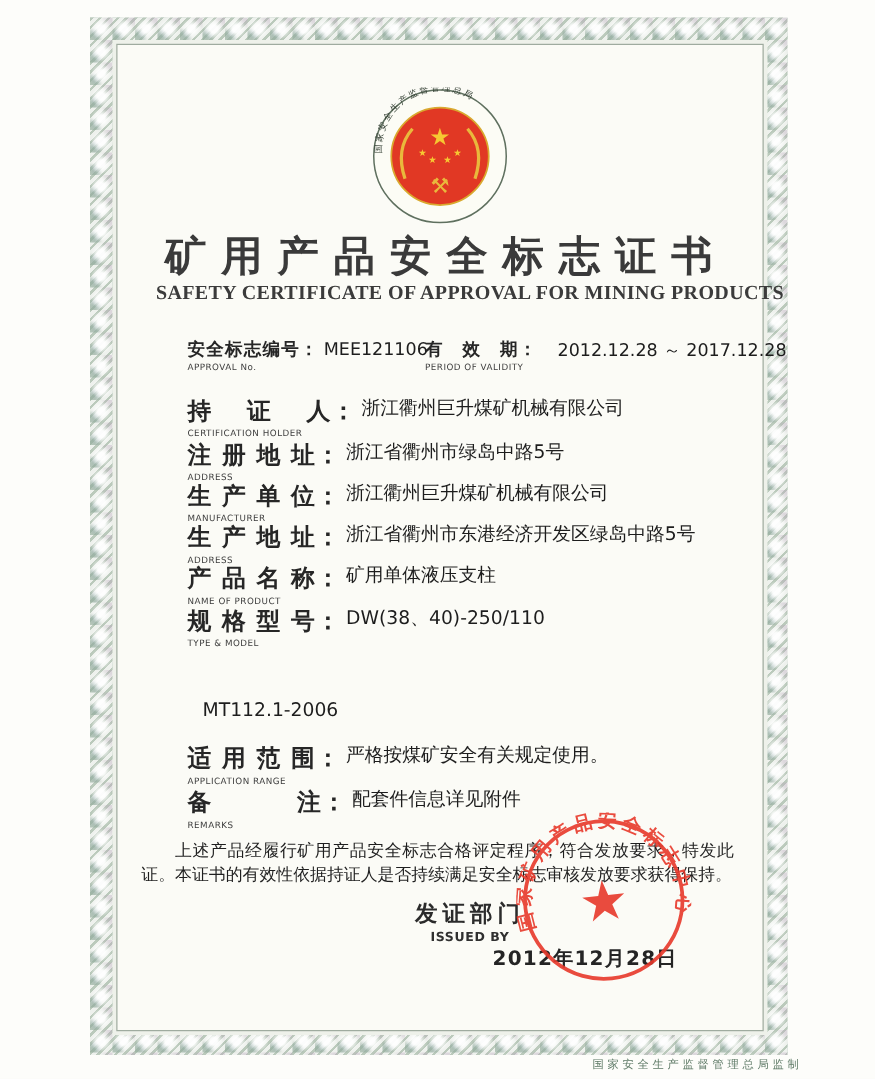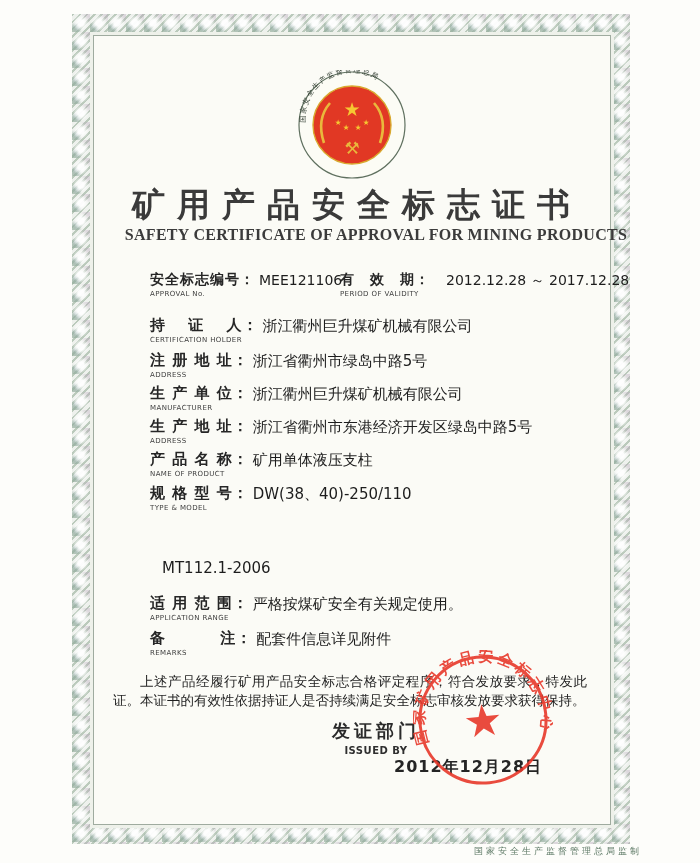--- a/index.html
+++ b/index.html
@@ -37,21 +37,21 @@
     text-indent:12px;
   }
   .subtitle{
     position:absolute;left:72px;top:226px;width:558px;text-align:center;
     font-family:"Liberation Serif","DejaVu Serif",serif;
     font-size:16px;font-weight:bold;letter-spacing:.3px;color:#3b3b3b;white-space:nowrap;padding-left:25px;
   }
 
   .field{position:absolute;display:flex;align-items:flex-start;justify-content:center;}
   .flabel{display:flex;flex-direction:column;flex:0 0 auto;}
-  .cn{font-size:15px;font-weight:bold;color:#262626;white-space:nowrap;letter-spacing:1px;}
+  .cn{font-size:19px;font-weight:bold;color:#262626;white-space:nowrap;letter-spacing:1px;}
   .en{font-size:7px;color:#3d3d3d;letter-spacing:.4px;margin-top:1px;white-space:nowrap;}
   .fvalue{font-size:15px;color:#1d1d1d;white-space:nowrap;padding-top:1px;margin-left:4px;font-weight:500;}
   .hdr .cn,.hdr .fvalue{font-size:14px;}
 
   .statement{
     position:absolute;left:113px;top:672px;width:474px;
     font-size:13.5px;line-height:19px;color:#1f1f1f;text-indent:2em;
     text-align:justify;font-weight:500;
   }
   .issuer{

